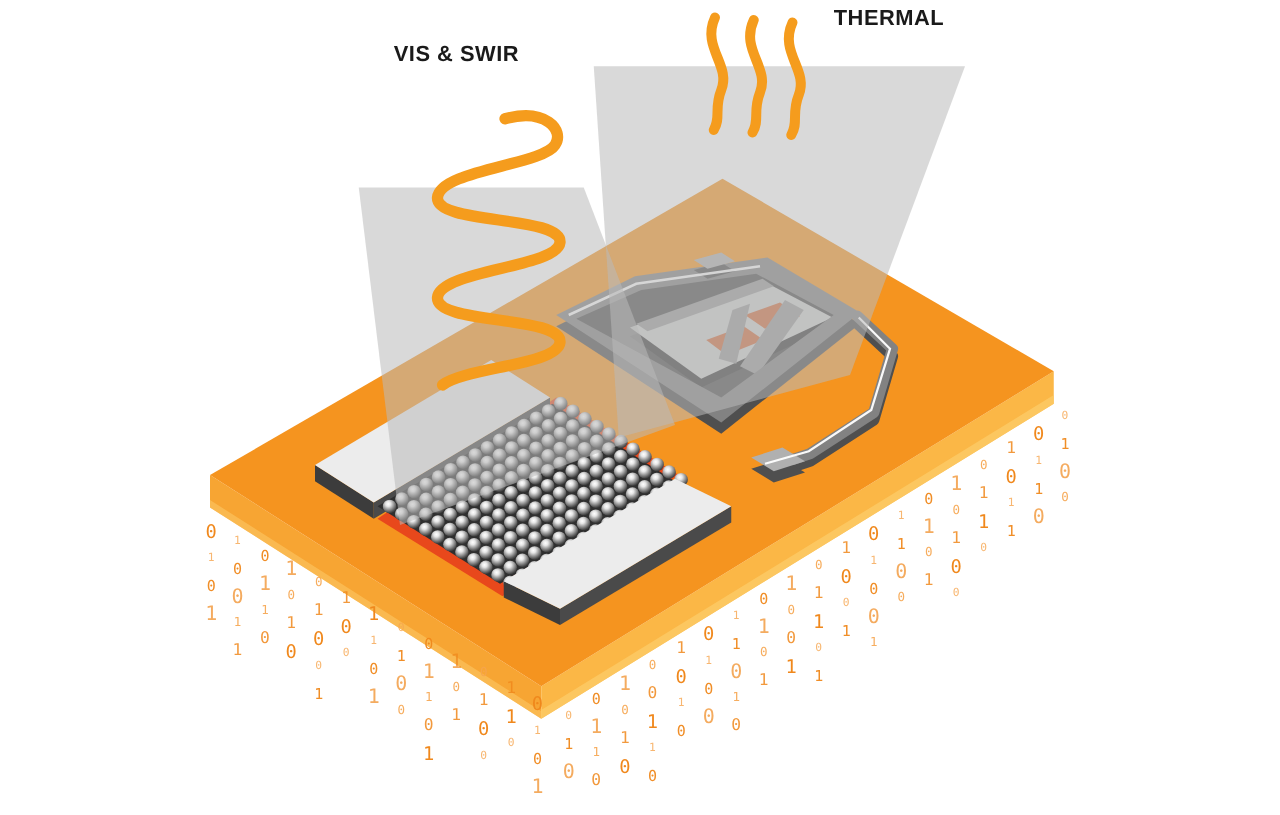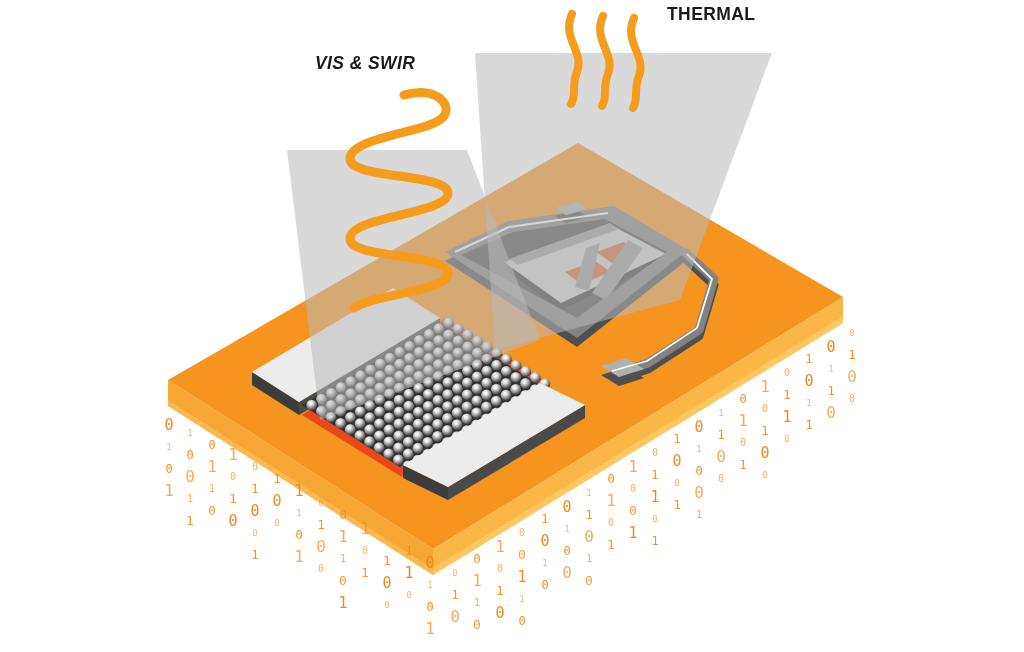--- a/index.html
+++ b/index.html
@@ -1,20 +1,20 @@
 <!DOCTYPE html>
 <html><head>
 <meta charset="utf-8">
 <style>
   html,body{margin:0;padding:0;background:#ffffff;}
   #stage{position:relative;width:1024px;height:652px;overflow:hidden;background:#ffffff;
          font-family:"Liberation Sans",sans-serif;}
   .label{position:absolute;font-weight:bold;font-size:17.5px;letter-spacing:.4px;color:#1a1a1a;
          white-space:nowrap;}
-  #vis-label{left:315px;top:53px;font-style:italic;}
+  #vis-label{left:315px;top:33px;}
   #thermal-label{left:667px;top:4px;}
   #chip-svg{position:absolute;left:0;top:0;}
   .beam{opacity:0.55;}
   #rain{position:absolute;left:0;top:0;width:1024px;height:652px;pointer-events:none;}
   .rain-col{position:absolute;width:18px;text-align:center;}
   .rain-col span{display:block;font-family:"DejaVu Sans Mono",monospace;line-height:22px;height:22px;}
 </style>
 </head>
 <body>
 

